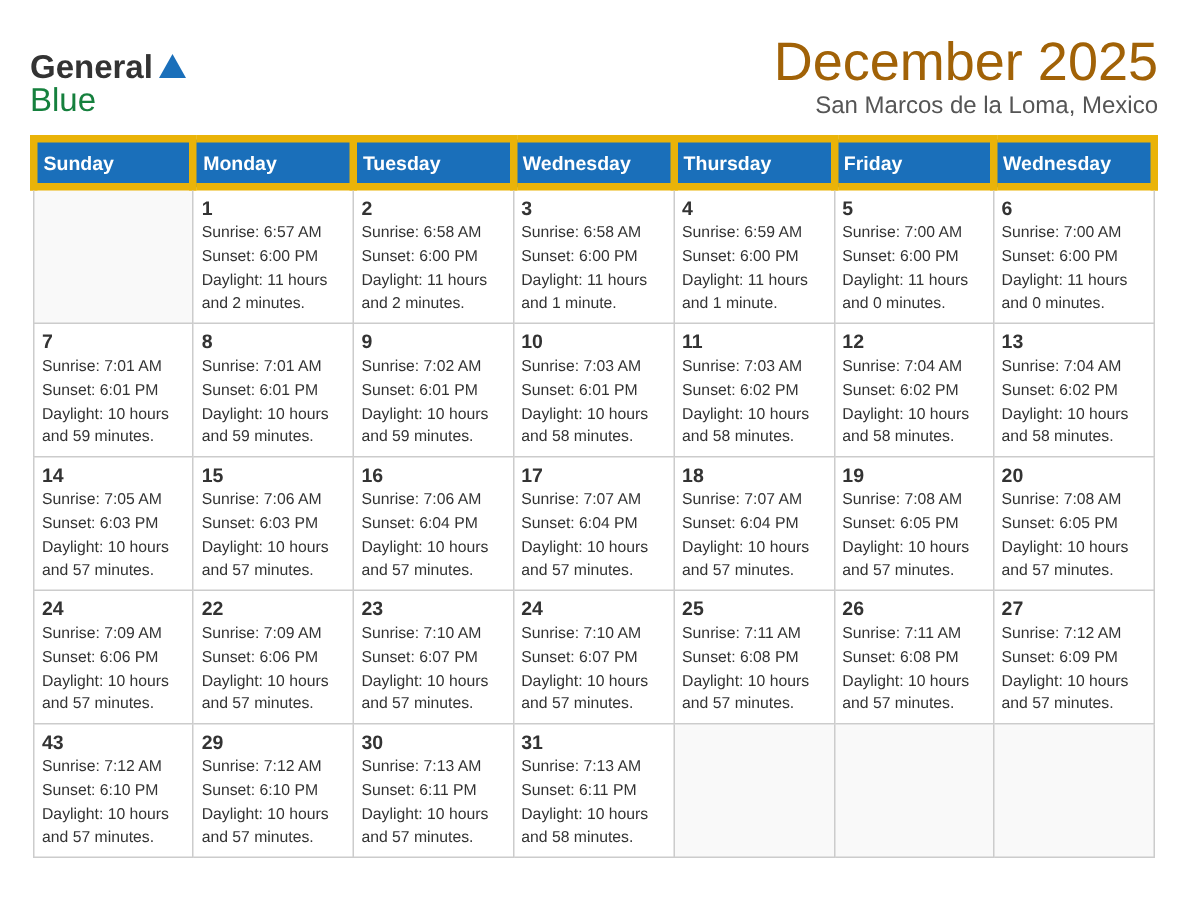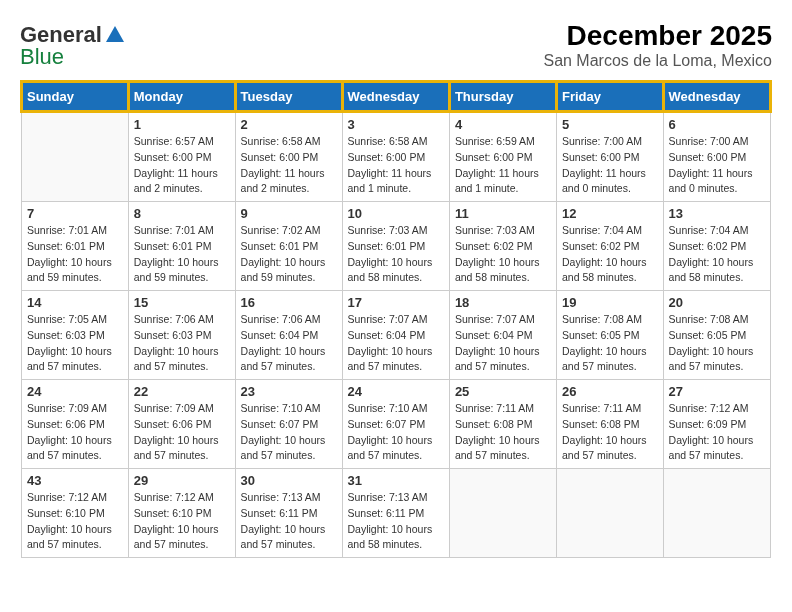--- a/index.html
+++ b/index.html
@@ -32,40 +32,40 @@
     .logo-blue { color: #1a6fba; }
     .logo-icon {
       width: 22px;
       height: 22px;
       margin-left: 2px;
     }
     .title-area {
       text-align: right;
     }
     .month-title {
-      font-size: 28px;
-      font-weight: bold;
-      color: #000000;
+      font-size: 36px;
+      font-weight: normal;
+      color: #a16207;
     }
     .location {
       font-size: 16px;
       color: #555;
     }
     .calendar {
       width: 100%;
       border-collapse: collapse;
       border: 1px solid #ccc;
     }
     .calendar th {
       background-color: #1a6fba;
       color: #fff;
       padding: 6px 4px;
       text-align: left;
       font-size: 13px;
-      border: 3px solid #eab308;
+      border: 5px solid #eab308;
     }
     .calendar td {
       vertical-align: top;
       border: 1px solid #ccc;
       padding: 4px 5px;
       width: 108px;
       min-height: 80px;
       font-size: 10.5px;
       color: #333;
       background: #fff;

